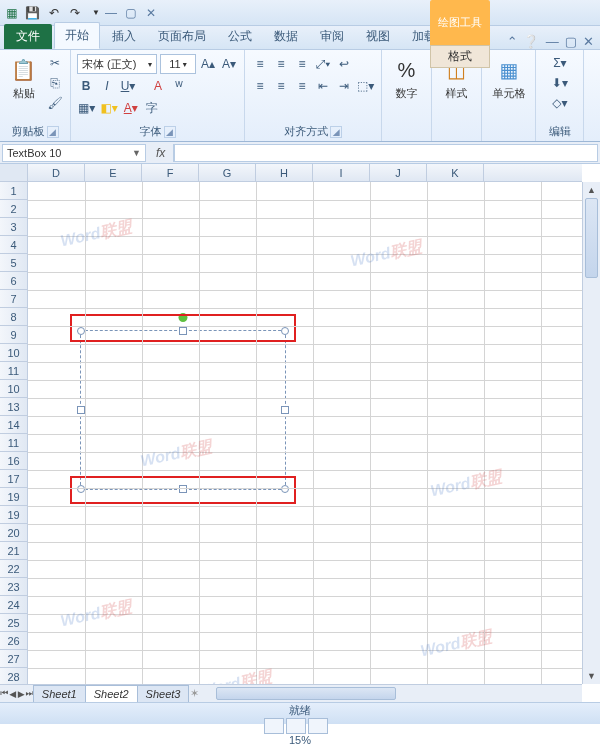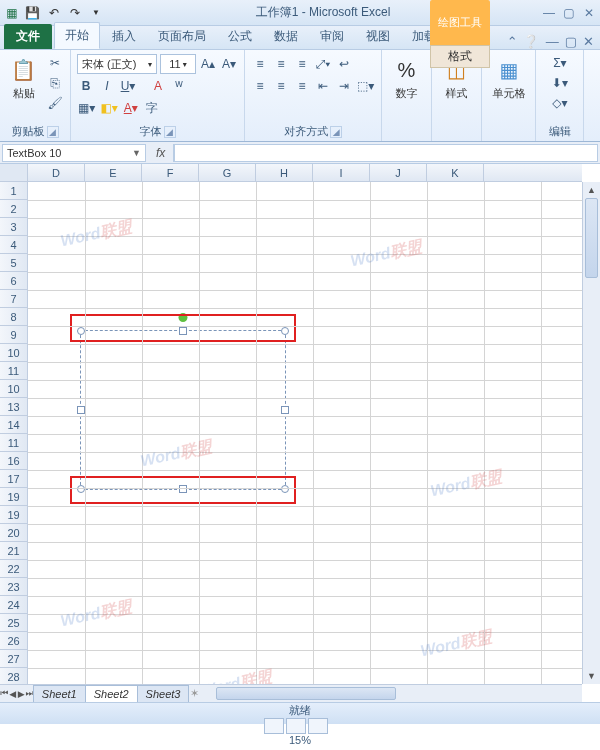--- a/index.html
+++ b/index.html
@@ -13,21 +13,21 @@
 .titlebar .wincontrols { display: flex; gap: 6px; color: #5a7aa0; }
 .wincontrols span { width: 14px; text-align: center; cursor: default; }
 
 
 .context-tab { position: absolute; top: 0; right: 110px; height: 40px; }
 .context-tab .ctx-label { background: #ffb84d; color: #fff; padding: 15px 8px; font-size: 11px; border-radius: 2px 2px 0 0; display: block; text-align: center; }
 .context-tab .ctx-tab { background: #f0e6d8; border: 1px solid #d0c4a8; padding: 2px 10px; font-size: 12px; text-align: center; }
 
 
 .ribbon-tabs { background: linear-gradient(#e8f0fa,#d6e5f5); height: 24px; display: flex; align-items: flex-end; padding-left: 4px; gap:2px; border-bottom:1px solid #b8cce4;}
-.file-tab { background: #1e7145; color: #fff; padding: 4px 12px; font-size: 12px; border-radius: 2px 2px 0 0; font-weight: bold; }
+.file-tab { background: #1e7145; color: #fff; padding: 4px 12px; font-size: 12px; border-radius: 2px 2px 0 0; }
 .rtab { padding: 4px 10px; font-size: 12px; color: #3b5a7a; cursor: default;}
 .rtab.active { background: #f4f9ff; border: 1px solid #b8cce4; border-bottom: 1px solid #f4f9ff; border-radius: 2px 2px 0 0; }
 .ribbon-right { margin-left: auto; display: flex; gap: 6px; padding-right: 6px; color:#5a7aa0; }
 .ribbon-right span { font-size: 13px; }
 
 
 .ribbon { background: linear-gradient(#f6faff,#e4eefb); height: 92px; border-bottom: 1px solid #9db7d6; display: flex; }
 .rgroup { border-right: 1px solid #c8d8ec; padding: 4px 6px 2px 6px; display: flex; flex-direction: column; justify-content: space-between; min-width: 50px; }
 .rgroup .body { display: flex; gap: 4px; align-items: flex-start; }
 .rgroup .label { text-align: center; font-size: 11px; color: #3b5a7a; padding-top: 2px; display:flex; justify-content:center; align-items:center; gap:2px;}
@@ -93,21 +93,20 @@
 <body>
 
 <div class="titlebar">
   <div class="qat">
     <span class="qat-icon" style="color:#1e7145">▦</span>
     <span class="qat-icon" style="color:#2b5fab">💾</span>
     <span class="qat-icon">↶</span>
     <span class="qat-icon">↷</span>
     <span class="qat-icon" style="font-size:8px">▼</span>
   </div>
-  <div class="title">工作簿1 - Microsoft Excel</div>
   <div class="wincontrols">
     <span>—</span>
     <span>▢</span>
     <span>✕</span>
   </div>
 </div>
 
 <div class="context-tab">
   <span class="ctx-label">绘图工具</span>
   <div class="ctx-tab">格式</div>

